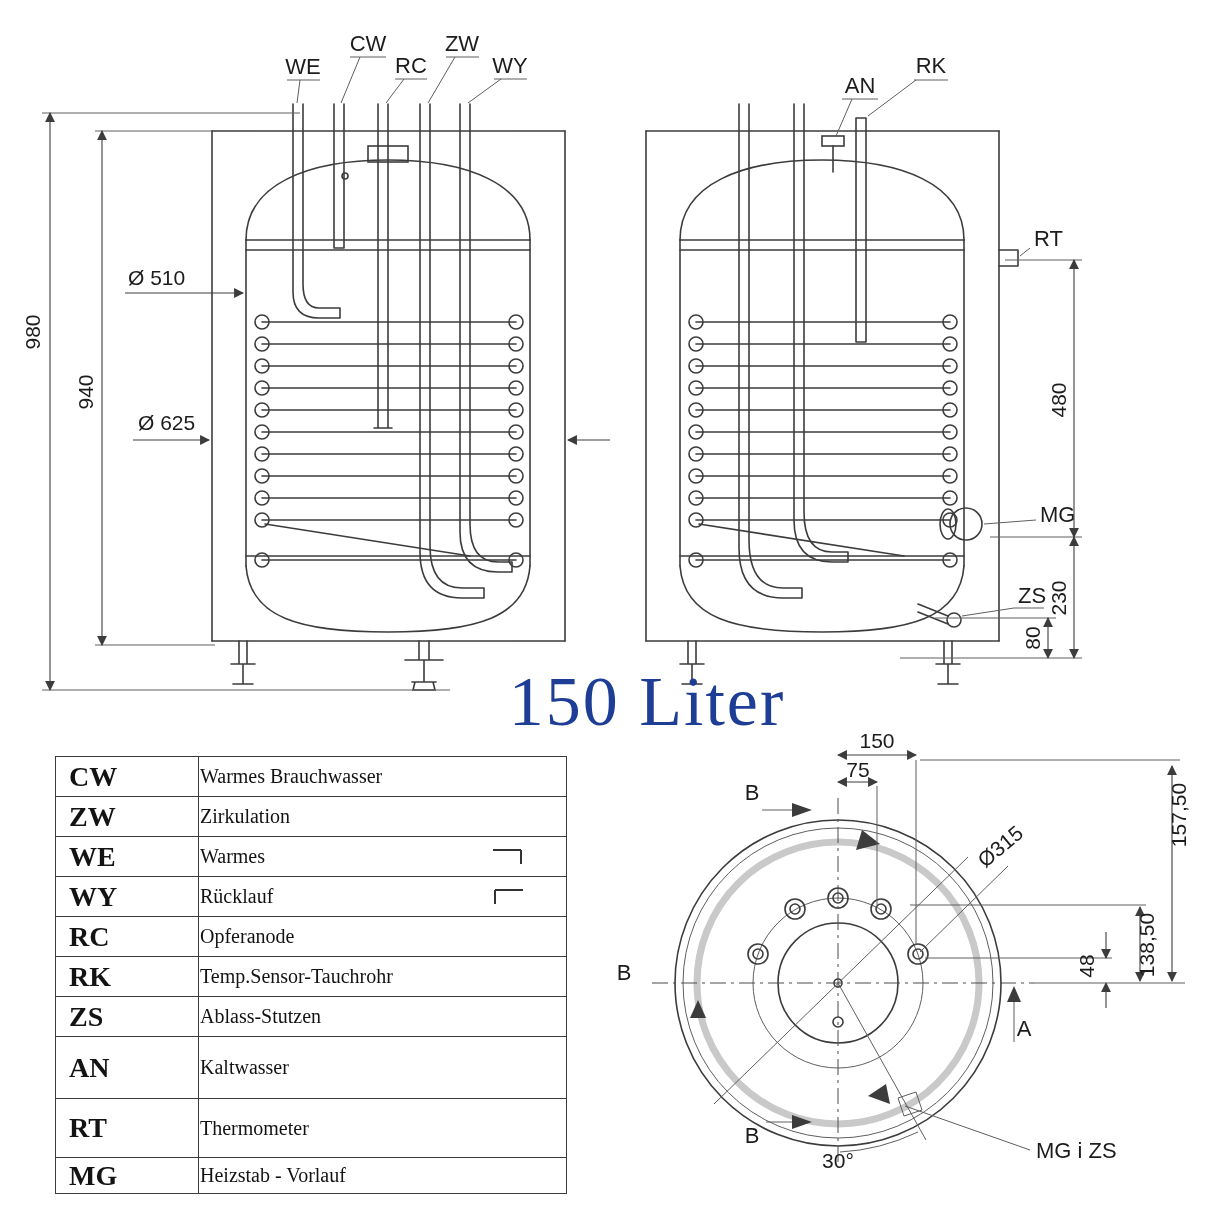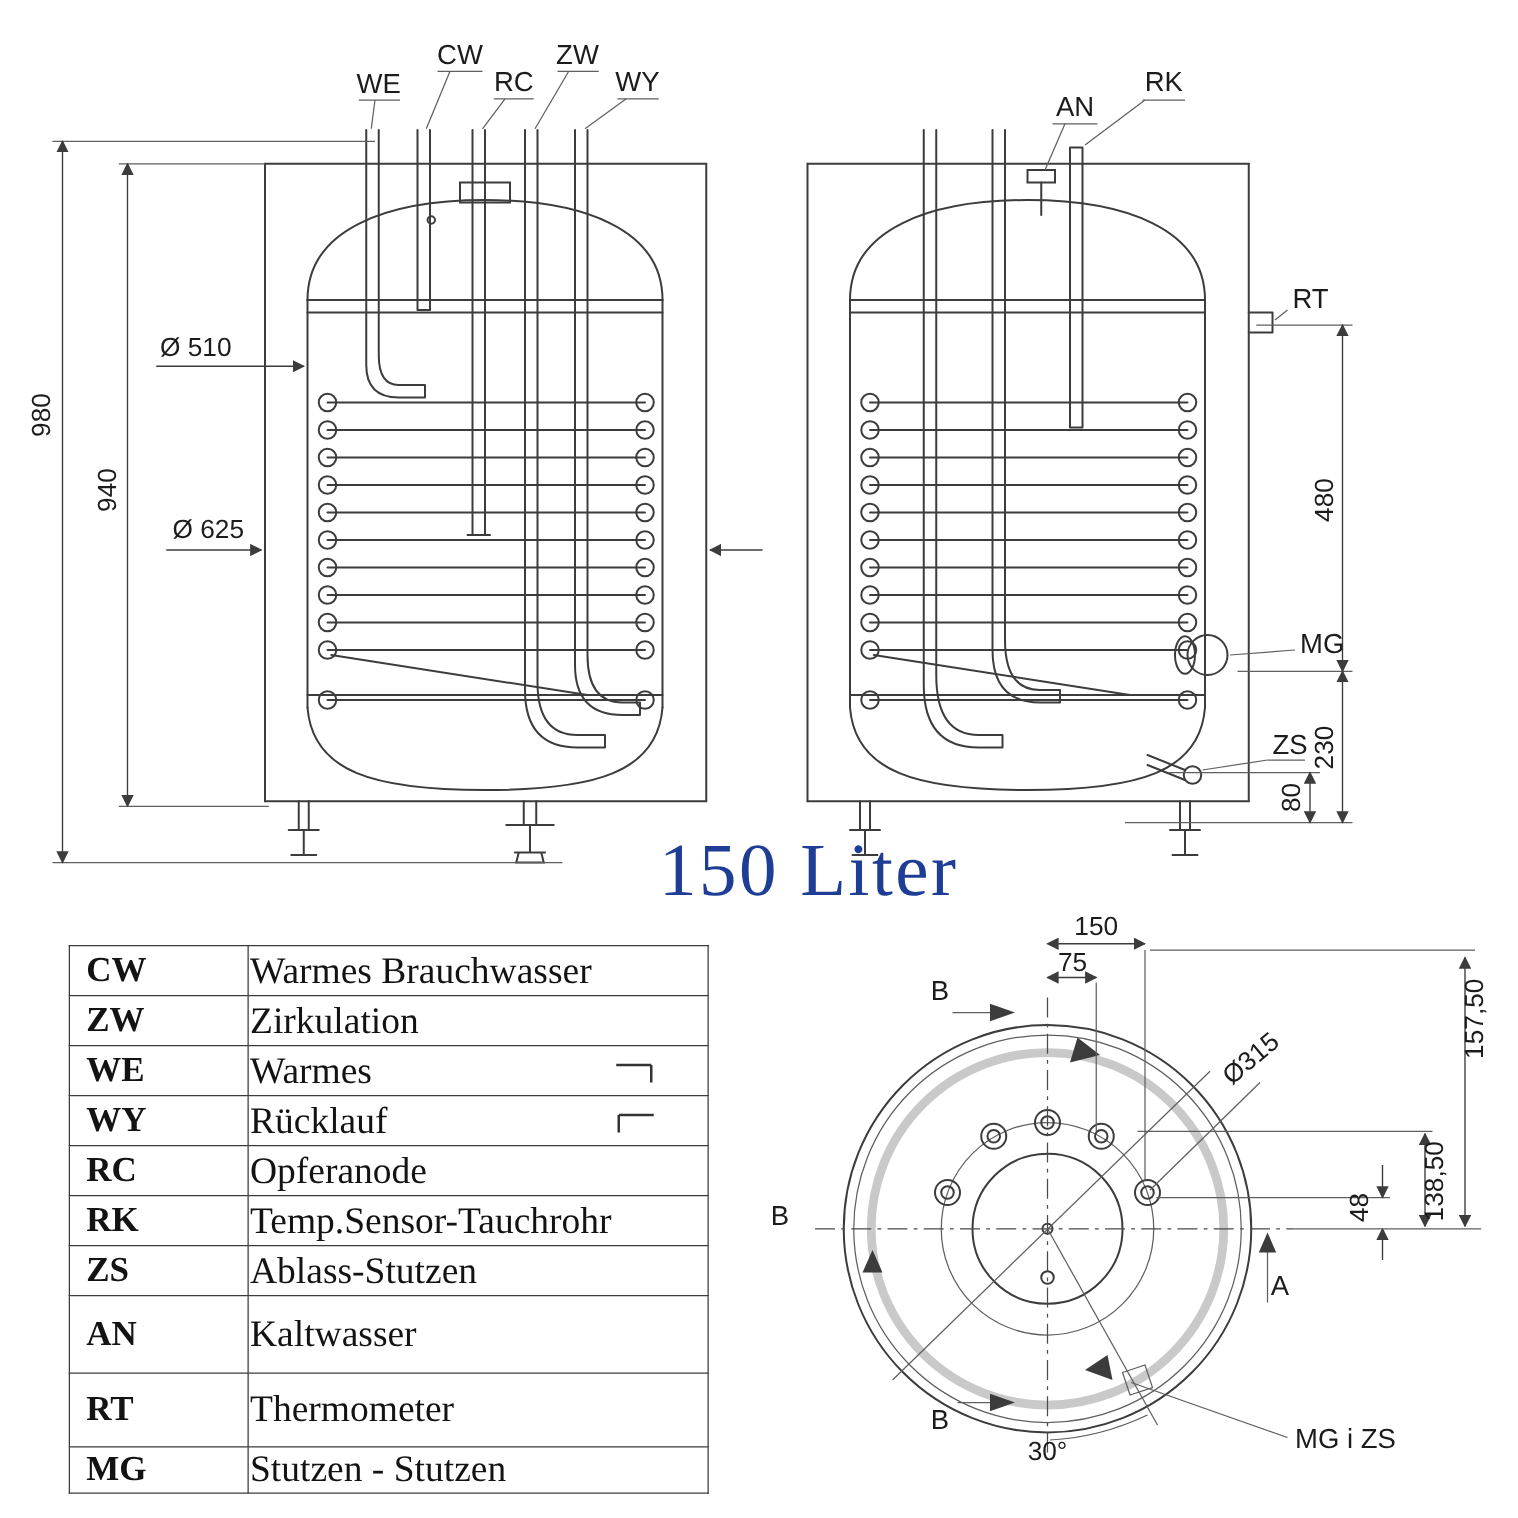--- a/index.html
+++ b/index.html
@@ -8,26 +8,26 @@
   .s{stroke:#3c3c3c;stroke-width:1.6;fill:none;stroke-linecap:round}
   .t{stroke:#5f5f5f;stroke-width:1;fill:none}
   .dim{stroke:#3c3c3c;stroke-width:1.1;fill:none}
   .gray{stroke:#c9c9c9;stroke-width:7;fill:none}
   .dash{stroke:#4a4a4a;stroke-width:1;fill:none;stroke-dasharray:16 5 3 5}
   .fillmark{fill:#3c3c3c;stroke:none}
   text{font-family:"Liberation Sans",sans-serif;fill:#1c1c1c}
   .lbl{font-size:22px}
   .num{font-size:21px}
   .title{position:absolute;top:662px;left:80px;width:1134px;text-align:center;
-         font-family:"Liberation Serif",serif;font-size:60px;color:#1e3e96;letter-spacing:2px}
+         font-family:"Liberation Serif",serif;font-size:70px;color:#1e3e96;letter-spacing:2px}
   table.legend{position:absolute;left:55px;top:756px;width:512px;border-collapse:collapse;
          font-family:"Liberation Serif",serif;color:#131313;table-layout:fixed}
   table.legend td{border:1.6px solid #3b3b3b;vertical-align:middle}
   td.abbr{width:128px;font-weight:bold;font-size:28px;padding-left:13px}
-  td.desc{font-size:30px;position:relative}
+  td.desc{font-size:20px;position:relative}
   tr.r40{height:40px} tr.r62{height:62px} tr.r59{height:59px} tr.r36{height:36px}
   .flowsym{position:absolute;right:40px;top:7px}
 </style>
 </head>
 <body>
 
 <div class="canvas">
 
 <svg class="draw" width="1214" height="1214" viewBox="0 0 1214 1214">
   <defs>
@@ -305,18 +305,18 @@
     <tr class="r62">
       <td class="abbr">AN</td>
       <td class="desc">Kaltwasser</td>
     </tr>
     <tr class="r59">
       <td class="abbr">RT</td>
       <td class="desc">Thermometer</td>
     </tr>
     <tr class="r36">
       <td class="abbr">MG</td>
-      <td class="desc">Stutzen - Stutzen</td>
+      <td class="desc">Heizstab - Vorlauf</td>
     </tr>
   </tbody>
 </table>
 
 </div>
 
 </body></html>

